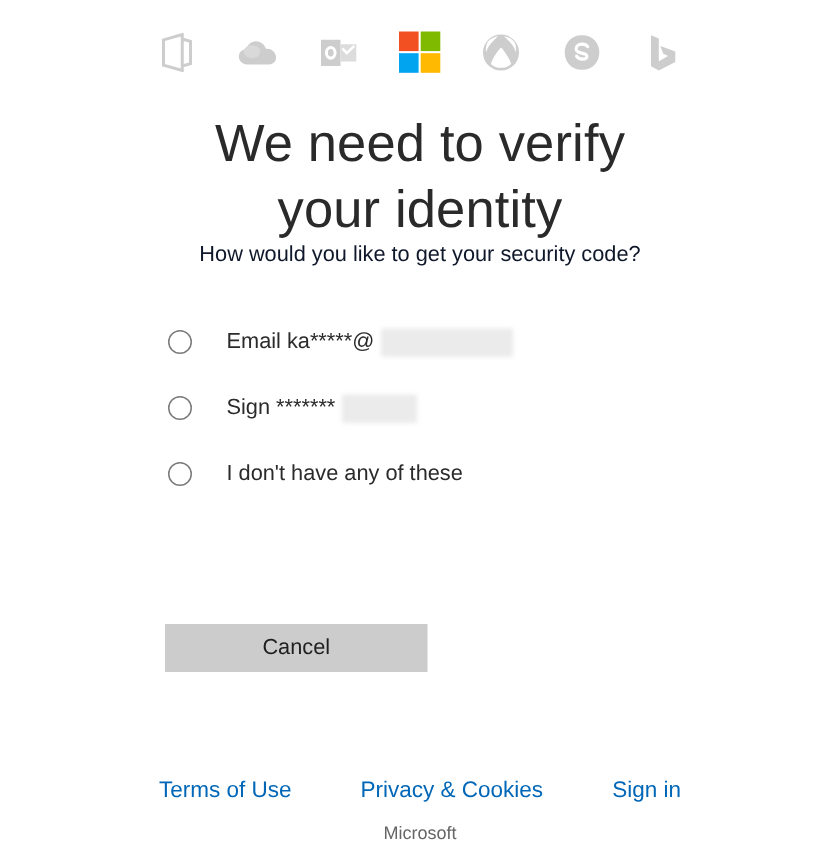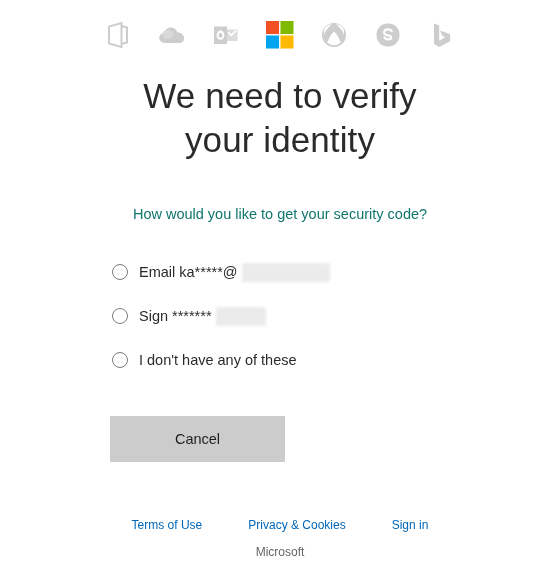--- a/index.html
+++ b/index.html
@@ -44,25 +44,24 @@
     text-align: center;
     font-size: 35px;
     font-weight: 400;
     line-height: 1.26;
     letter-spacing: 0.1px;
     color: #2a2a2a;
   }
 
   
   .sub-prompt {
-    margin-top: 44px;
     text-align: center;
     font-size: 14.5px;
     font-weight: 400;
-    color: #0f766e;
+    color: #0f172a;
   }
 
   
   .options {
     margin: 28px 0 0 112px;
     width: 360px;
   }
   .option-row {
     display: flex;
     align-items: center;
@@ -71,21 +70,21 @@
   .radio {
     width: 16px;
     height: 16px;
     border: 1.6px solid #7a7a7a;
     border-radius: 50%;
     background: #ffffff;
     flex: 0 0 auto;
     box-sizing: border-box;
   }
   .option-label {
-    margin-left: 11px;
+    margin-left: 23px;
     font-size: 14.5px;
     color: #2b2b2b;
     white-space: nowrap;
   }
   .redaction {
     margin-left: 4px;
     height: 19px;
     background: #ebebeb;
     border-radius: 1px;
     filter: blur(1.4px);
@@ -97,21 +96,21 @@
   
   .actions {
     position: absolute;
     left: 110px;
     top: 416px;
     display: flex;
     gap: 5px;
   }
   .btn {
     width: 175px;
-    height: 46px;
+    height: 32px;
     border: none;
     background: #cccccc;
     font-family: "Liberation Sans", sans-serif;
     font-size: 14.5px;
     color: #1f1f1f;
     cursor: pointer;
     padding: 0;
   }
   .btn.disabled {
     color: #a6a6a6;
@@ -125,21 +124,21 @@
     top: 518px;
     width: 100%;
     text-align: center;
   }
   .footer-links {
     display: flex;
     justify-content: center;
     gap: 46px;
   }
   .footer-link {
-    font-size: 12px;
+    font-size: 15px;
     color: #0067b8;
     text-decoration: none;
     cursor: pointer;
   }
   .footer-brand {
     margin-top: 13px;
     font-size: 12px;
     color: #666666;
   }
 </style>

